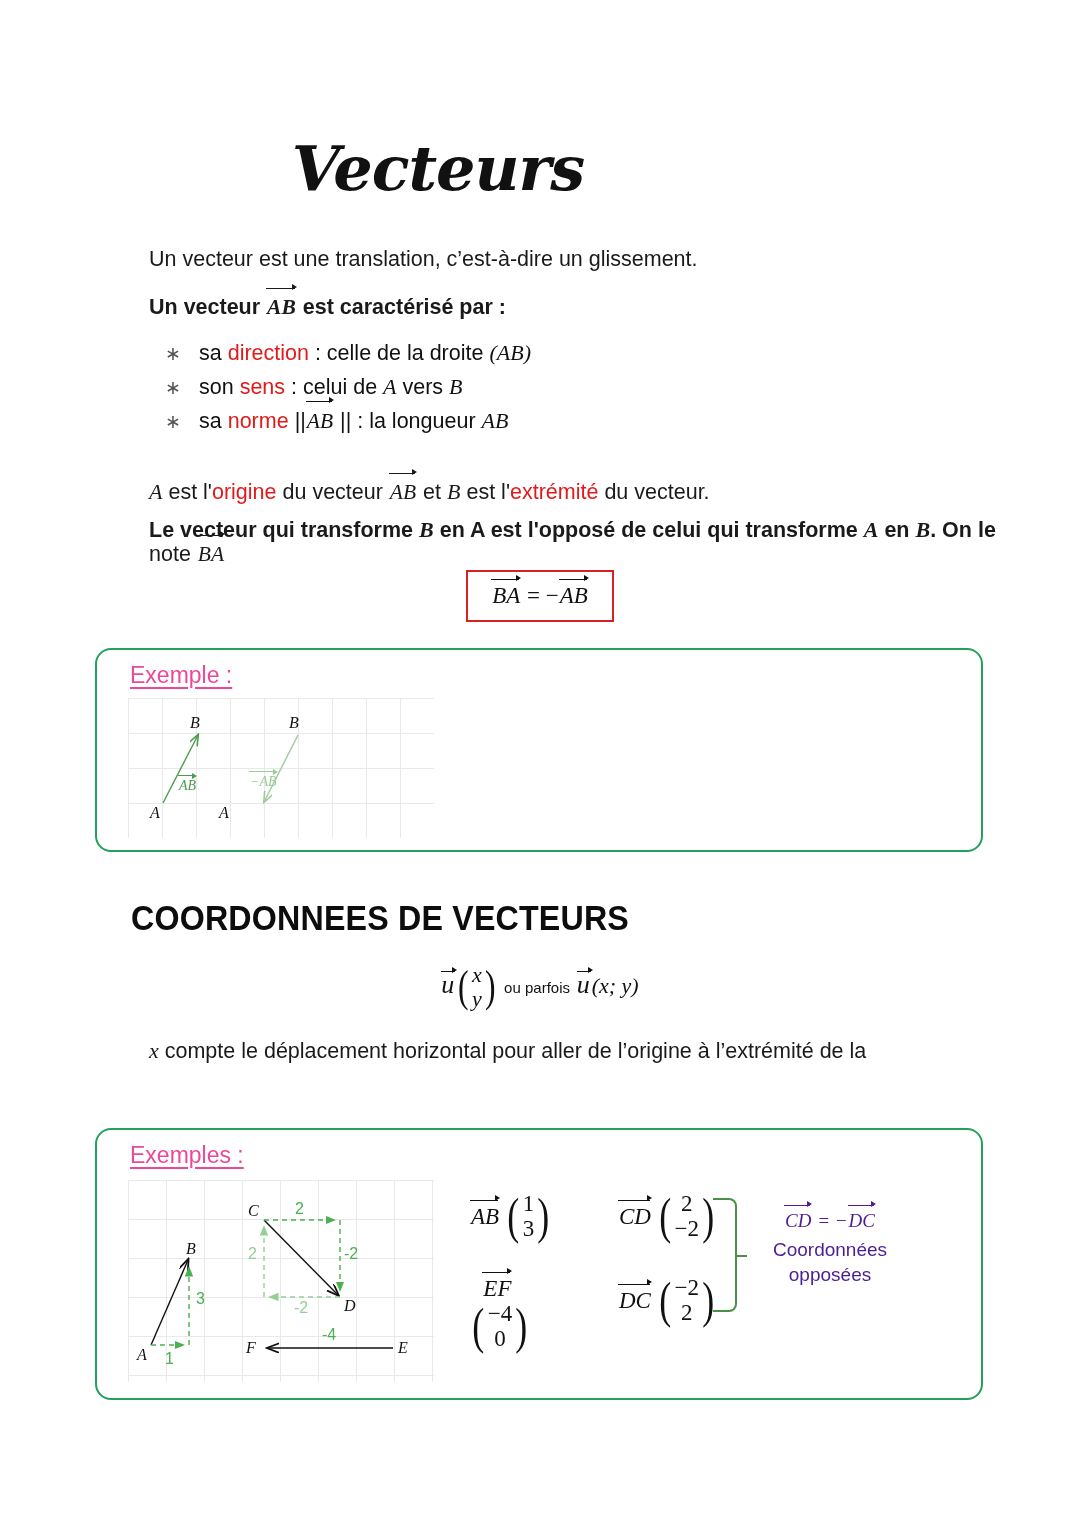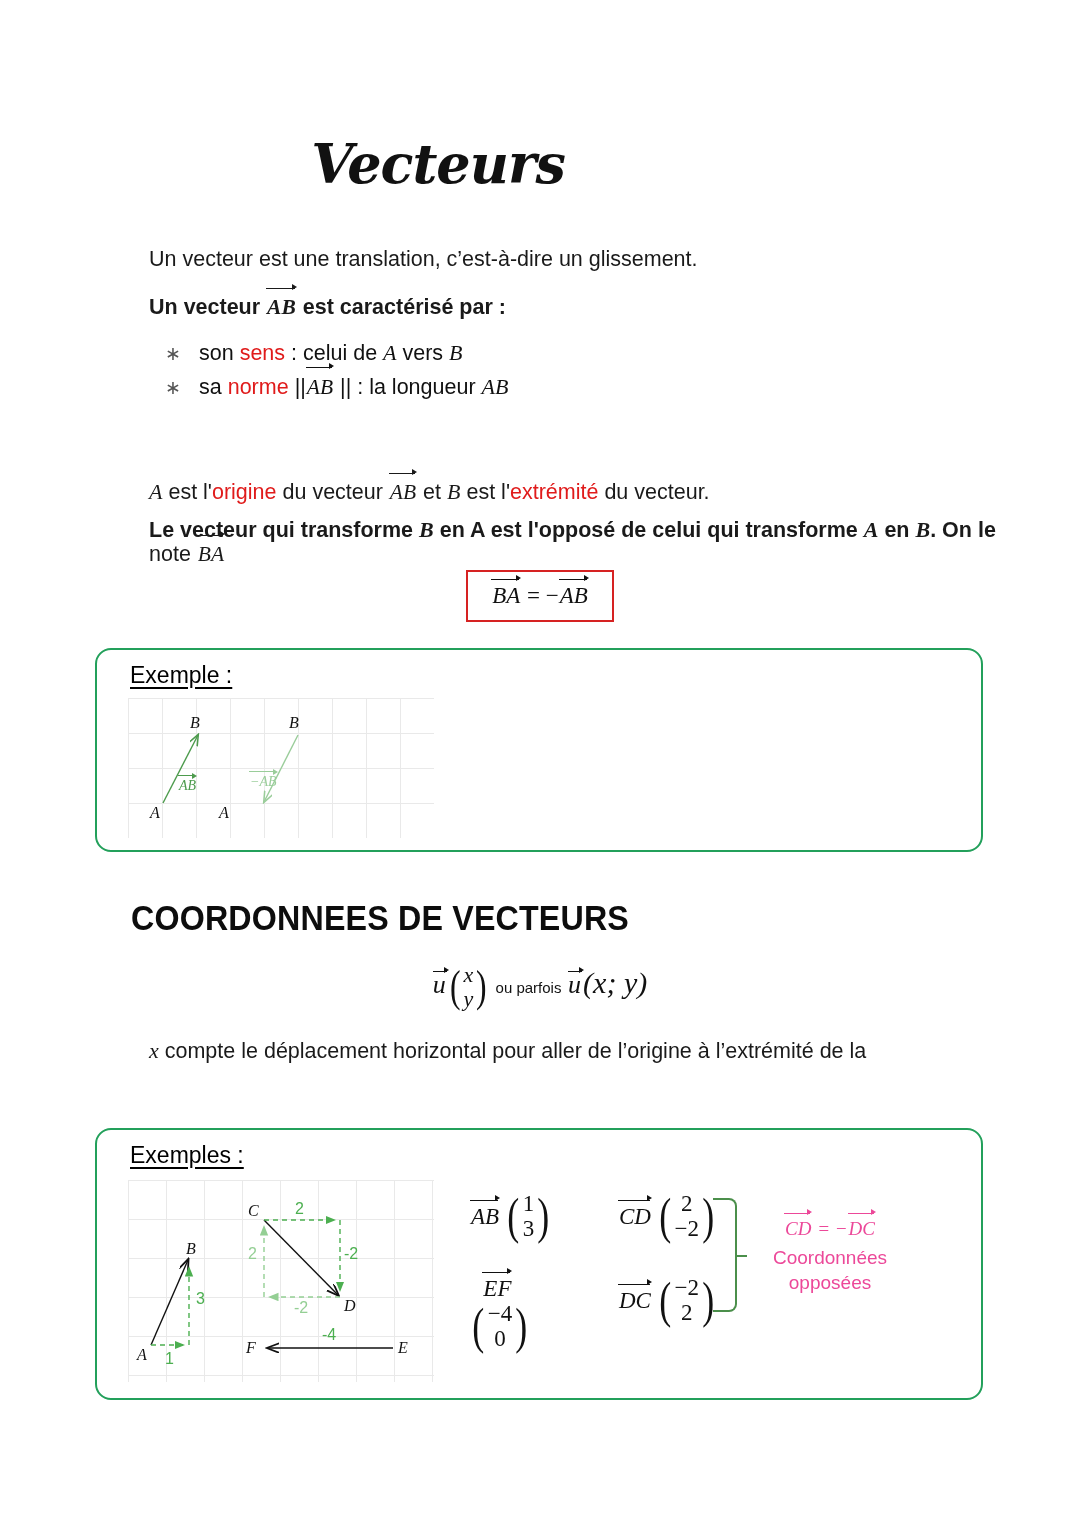--- a/index.html
+++ b/index.html
@@ -24,21 +24,21 @@
   
   .doc-title {
     position: absolute;
     left: 0;
     top: 132px;
     width: 876px;
     text-align: center;
     font-family: "DejaVu Serif", serif;
     font-style: italic;
     font-weight: 700;
-    font-size: 54px;
+    font-size: 62px;
     letter-spacing: -1px;
     color: #111;
   }
 
   
   .para {
     position: absolute;
     font-size: 21.5px;
     line-height: 30px;
     color: #1a1a1a;
@@ -138,21 +138,21 @@
     position: absolute;
     border: 2.2px solid #23a05b;
     border-radius: 16px;
     background: #ffffff;
   }
   #example-box-1 { left: 95px; top: 648px; width: 884px; height: 200px; }
   #example-box-2 { left: 95px; top: 1128px; width: 884px; height: 268px; }
 
   .example-label {
     position: absolute;
-    color: #000000;
+    color: #ec4899;
     font-size: 23px;
     text-decoration: underline;
     text-underline-offset: 4px;
   }
   #example-label-1 { left: 33px; top: 12px; }
   #example-label-2 { left: 33px; top: 12px; }
 
   
   .grid-figure { position: absolute; }
   .grid-bg {
@@ -265,24 +265,24 @@
     content: "";
     position: absolute;
     right: -12px;
     top: 50%;
     width: 12px;
     border-top: 2px solid #4b8f4b;
   }
   .note-green {
     position: absolute;
     left: 285px;
-    top: 24px;
+    top: 16px;
     width: 150px;
     text-align: center;
-    color: #ec4899;
+    color: #4c1d95;
     font-size: 19px;
     line-height: 25px;
   }
   .note-green .eqline {
     font-family: "Liberation Serif", "DejaVu Serif", serif;
     font-style: italic;
     font-size: 19px;
     display: block;
     margin-bottom: 4px;
   }
@@ -296,20 +296,23 @@
 
   <div class="para" style="left:128px; top:244px;">
     <span>Un vecteur est une translation, c’est-à-dire un glissement.</span>
   </div>
 
   <div class="para" style="left:128px; top:292px;font-weight:bold;">
     <span>Un vecteur </span><span class="vec">AB</span><span> est caractérisé par :</span>
   </div>
 
   <div class="bullets">
+    <div class="row">
+      <span class="star">∗</span><span>sa </span><span class="red">direction</span><span> : celle de la droite </span><span class="mathi">(AB)</span>
+    </div>
     <div class="row">
       <span class="star">∗</span><span>son </span><span class="red">sens</span><span> : celui de </span><span class="mathi">A</span><span> vers </span><span class="mathi">B</span>
     </div>
     <div class="row">
       <span class="star">∗</span><span>sa </span><span class="red">norme</span>&nbsp;<span>||</span><span class="vec">AB</span>&nbsp;<span>||</span><span> : la longueur </span><span class="mathi">AB</span>
     </div>
   </div>
 
   <div class="para" style="left:128px; top:477px;">
     <span class="mathi">A</span><span> est l'</span><span class="red">origine</span><span> du vecteur </span><span class="vec">AB</span><span> et </span><span class="mathi">B</span><span> est l'</span><span class="red">extrémité</span><span> du vecteur.</span>
@@ -358,21 +361,21 @@
   <div class="section-heading">COORDONNEES DE VECTEURS</div>
 
   <div class="u-notation">
     <span class="vecu" style="font-size:26px;">u</span><span class="matrix">
         <span class="paren">(</span>
         <span class="mcol">
           <span>x</span>
           <span>y</span>
         </span>
         <span class="paren">)</span>
-      </span>&nbsp;<span style="font-size:15px;">ou parfois</span>&nbsp;<span class="vecu" style="font-size:26px;">u</span><span class="mathi" style="font-size:30px;">(x; y)</span>
+      </span>&nbsp;<span style="font-size:15px;">ou parfois</span>&nbsp;<span class="vecu" style="font-size:26px;">u</span><span class="mathi" style="font-size:22px;">(x; y)</span>
   </div>
 
   <div class="para" style="left:128px; top:1036px;">
     <span class="mathi">x</span><span> compte le déplacement horizontal pour aller de l’origine à l’extrémité de la</span>
   </div>
 
   <div class="example-box" id="example-box-2">
     <div class="example-label" id="example-label-2">Exemples :</div>
   </div>
 

